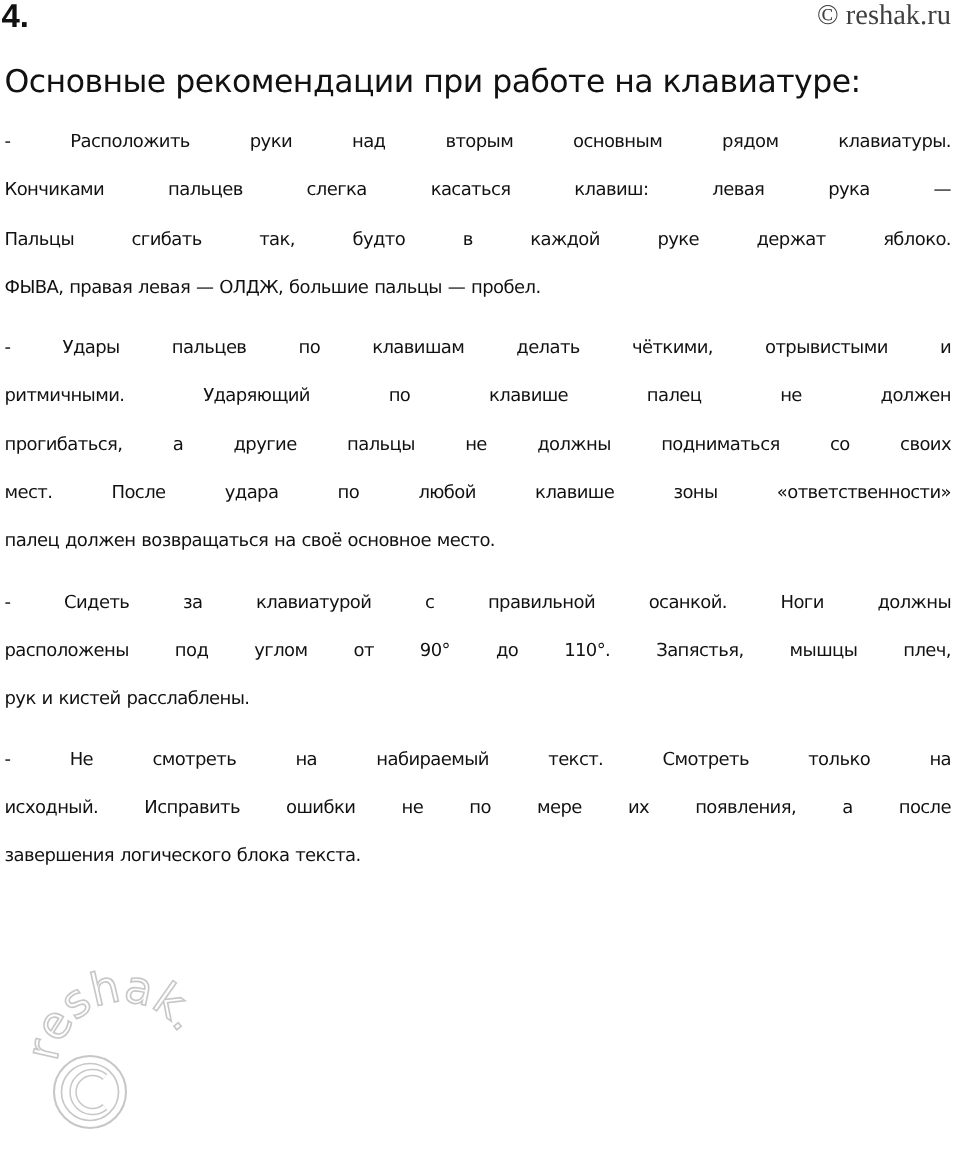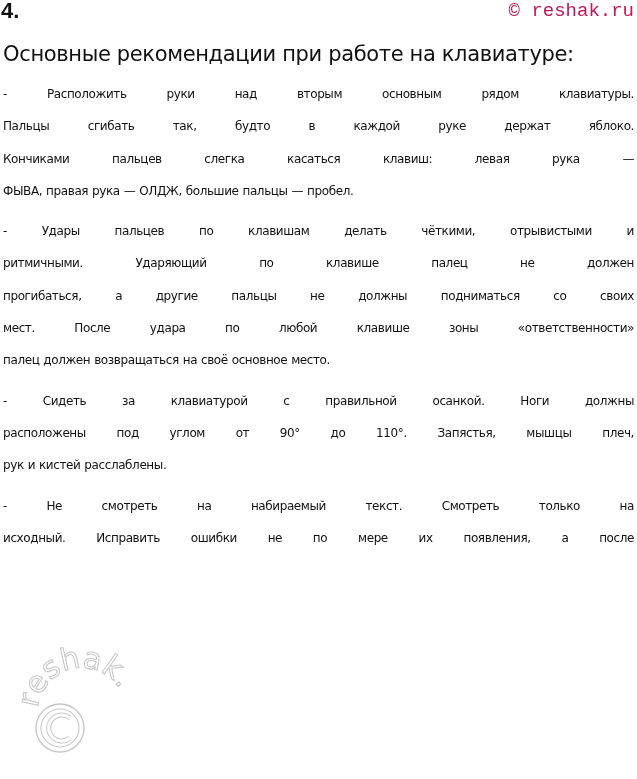--- a/index.html
+++ b/index.html
@@ -28,23 +28,23 @@
       top: -2px;
       font-family: "Liberation Sans", sans-serif;
       font-weight: bold;
       font-size: 22px;
       letter-spacing: 0;
     }
     .copyright {
       position: absolute;
       right: 3px;
       top: 0px;
-      font-family: Liberation Mono, monospace;
+      font-family: Liberation Serif, serif;
       font-size: 19px;
-      color: #be185d;
+      color: #404040;
     }
     .content {
       position: absolute;
       left: 3px;
       top: 38px;
       width: 631px;
     }
     .intro {
       font-size: 21px;
       line-height: 32px;
@@ -86,43 +86,44 @@
 <div class="header">
   <span class="task-number">4.</span>
   <span class="copyright">© reshak.ru</span>
 </div>
 
 <div class="content">
   <div class="intro">Основные рекомендации при работе на клавиатуре:</div>
 
   <div class="para">
     <span class="line">- Расположить руки над вторым основным рядом клавиатуры.</span>
+    <span class="line">Кончиками пальцев слегка касаться клавиш: левая рука —</span>
     <span class="line">Пальцы сгибать так, будто в каждой руке держат яблоко.</span>
-    <span class="line">Кончиками пальцев слегка касаться клавиш: левая рука —</span>
-    <span class="line last">ФЫВА, правая рука — ОЛДЖ, большие пальцы — пробел.</span>
+    <span class="line last">ФЫВА, правая левая — ОЛДЖ, большие пальцы — пробел.</span>
   </div>
 
   <div class="para">
     <span class="line">- Удары пальцев по клавишам делать чёткими, отрывистыми и</span>
     <span class="line">ритмичными. Ударяющий по клавише палец не должен</span>
     <span class="line">прогибаться, а другие пальцы не должны подниматься со своих</span>
     <span class="line">мест. После удара по любой клавише зоны «ответственности»</span>
     <span class="line last">палец должен возвращаться на своё основное место.</span>
   </div>
 
   <div class="para">
     <span class="line">- Сидеть за клавиатурой с правильной осанкой. Ноги должны</span>
     <span class="line">расположены под углом от 90° до 110°. Запястья, мышцы плеч,</span>
     <span class="line last">рук и кистей расслаблены.</span>
   </div>
 
 
   <div class="para">
     <span class="line">- Не смотреть на набираемый текст. Смотреть только на</span>
     <span class="line">исходный. Исправить ошибки не по мере их появления, а после</span>
+    <span class="line last">завершения логического блока текста.</span>
   </div>
 </div>
 
 <svg class="watermark" viewBox="0 0 120 140" xmlns="http://www.w3.org/2000/svg">
   <defs>
     <path id="wm-arc" d="M 18 78 A 44 44 0 0 1 100 60"></path>
   </defs>
   <text font-family="DejaVu Sans, sans-serif" font-size="30" fill="none" stroke="#9a9a9a" stroke-width="1.1">
     <textPath href="#wm-arc">reshak.ru</textPath>
   </text>

